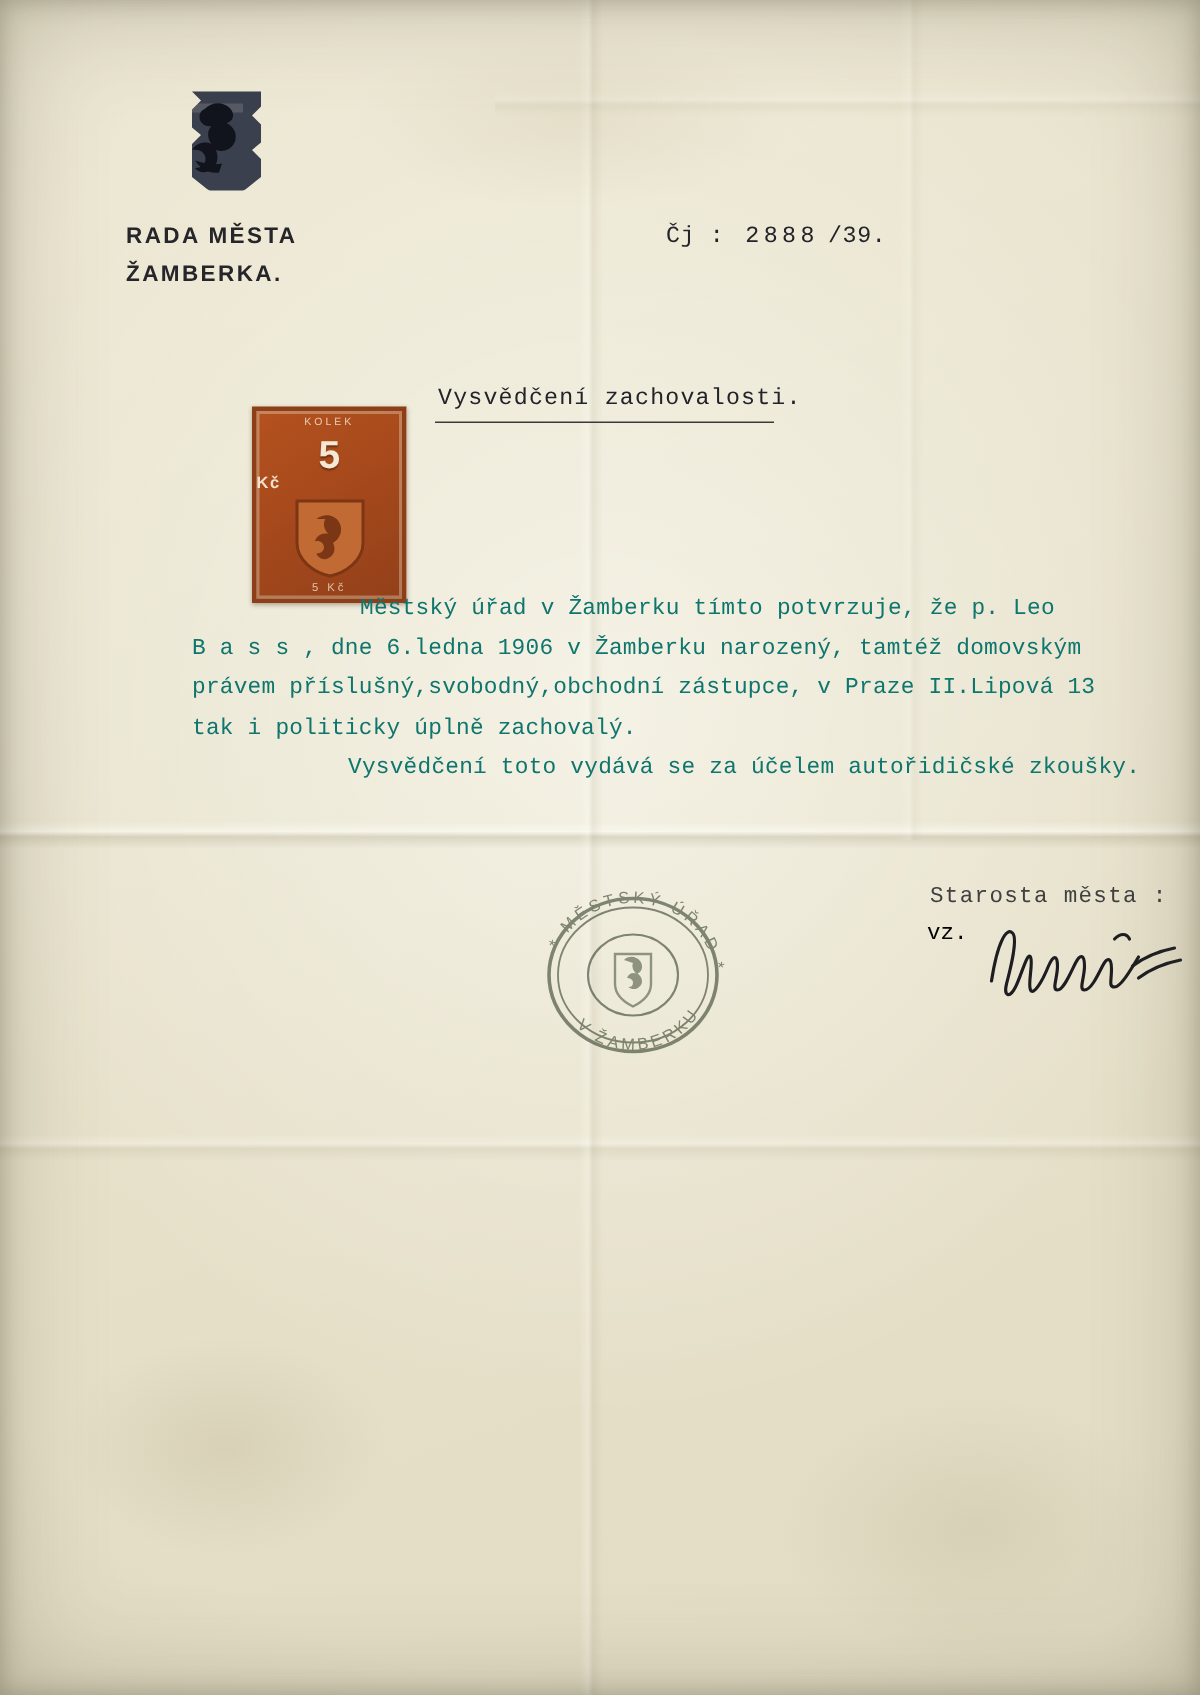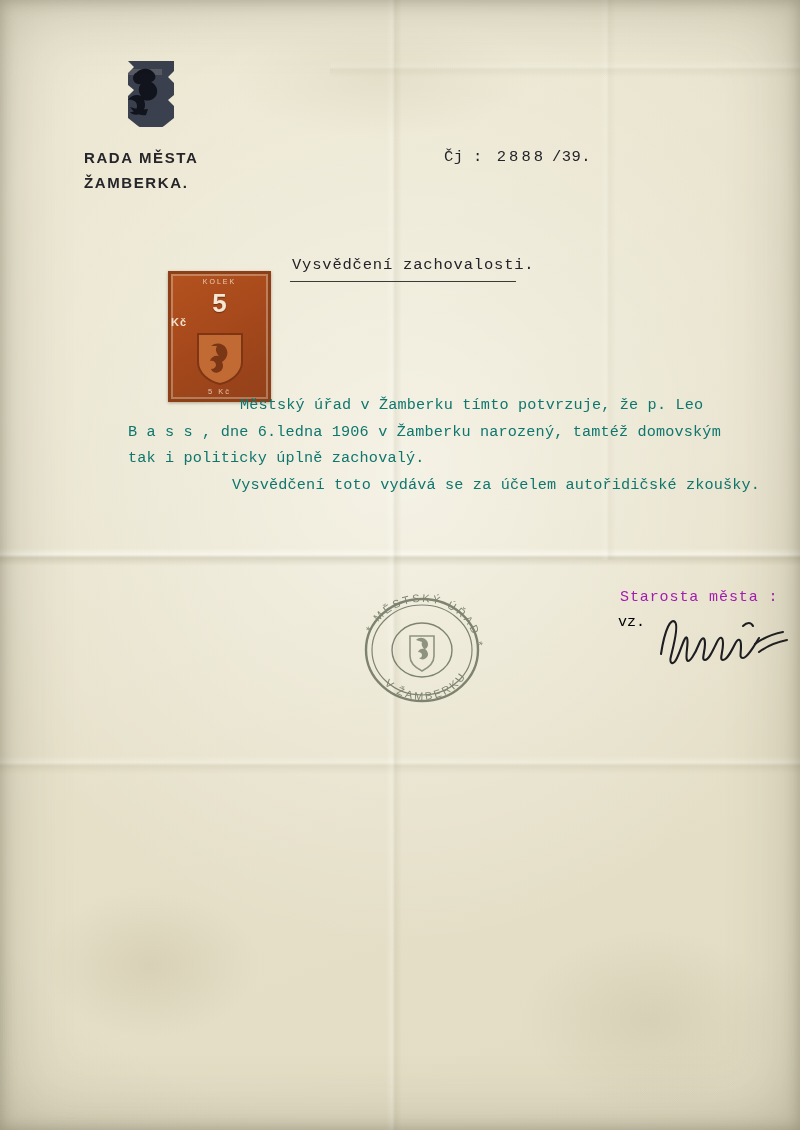--- a/index.html
+++ b/index.html
@@ -169,21 +169,21 @@
   }
   .body p { margin: 0; }
   .body .indent { text-indent: 112px; }
   .body .indent2 { text-indent: 104px; }
 
   .sign-label {
     position: absolute;
     left: 620px; top: 589px;
     font-size: 15px;
     letter-spacing: 0.9px;
-    color: #a21caf;
+    color: #404040;
   }
   .sign-vz {
     position: absolute;
     left: 618px; top: 614px;
     font-size: 15px;
     color: #000000;
   }
   .signature {
     position: absolute;
     left: 655px; top: 608px;
@@ -254,20 +254,21 @@
           <path d="M3 2 h44 v28 c0 12 -12 20 -22 22 C15 50 3 42 3 30z" fill="#c26a33" stroke="#7e3514" stroke-width="2"></path>
           <path d="M16 14 c5 -4 12 -3 15 2 c3 5 1 11 -4 14 c2 4 1 8 -3 10 c-3 2 -7 0 -8 -3 c3 0 5 -2 5 -4 c0 -3 -3 -5 -6 -4 c1 -4 5 -6 9 -5 c-3 -3 -4 -7 -2 -10 z" fill="#6e2d11" opacity="0.85"></path>
         </svg>
       </div>
       <div class="bottom-label">5 Kč</div>
     </div>
 
     <div class="body">
       <p class="indent">Městský úřad v Žamberku tímto potvrzuje, že p. Leo</p>
       <p>B a s s , dne 6.ledna 1906 v Žamberku narozený, tamtéž domovským</p>
+      <p>právem příslušný,svobodný,obchodní zástupce, v Praze II.Lipová 13</p>
       <p>tak i politicky úplně zachovalý.</p>
       <p class="indent2">Vysvědčení toto vydává se za účelem autořidičské zkoušky.</p>
     </div>
 
     <div class="sign-label">Starosta města :</div>
     <div class="sign-vz">vz.</div>
     <div class="signature">
       <svg viewBox="0 0 140 80" width="140" height="80" aria-hidden="true">
         <g fill="none" stroke="#1d1d22" stroke-width="2.1" stroke-linecap="round">
           <path d="M6 46 C10 20 16 10 20 14 C24 18 18 40 16 48 C14 56 18 58 22 50 C26 42 30 26 32 30 C34 34 30 48 32 52 C34 56 40 46 44 36 C47 29 50 28 50 36 C50 44 46 52 50 52 C54 52 58 42 62 34 C65 28 68 28 68 36 C68 44 64 52 68 52 C72 52 76 44 80 36 C83 30 86 30 86 38 C86 46 84 50 88 50 C92 50 98 40 104 30"></path>

